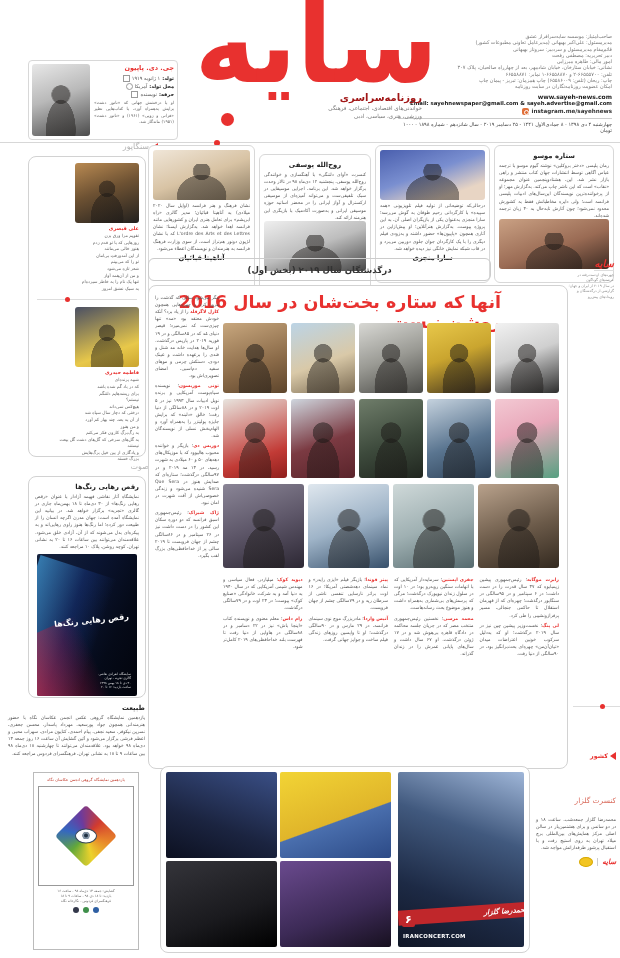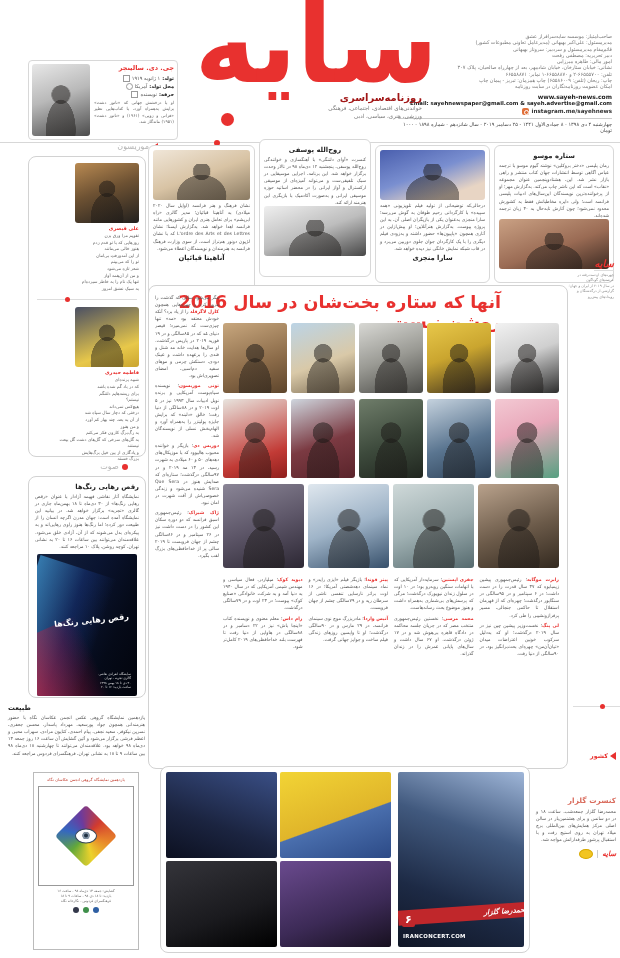--- a/index.html
+++ b/index.html
@@ -46,39 +46,39 @@
   .ph{border-radius:3px;position:relative;overflow:hidden;}
   .ph::after{content:"";position:absolute;left:50%;bottom:-10%;width:78%;height:82%;transform:translateX(-50%);
     background:radial-gradient(circle at 50% 18%, rgba(25,22,20,.50) 0 17%, rgba(0,0,0,0) 18%),
                radial-gradient(ellipse at 50% 78%, rgba(25,22,20,.45) 0 46%, rgba(0,0,0,0) 47%);}
 
   
   .sb-label{font-size:8px;color:#b3b3b3;display:flex;direction:ltr;justify-content:flex-end;align-items:center;gap:3px;}
   .flag{width:0;height:0;border-top:4px solid transparent;border-bottom:4px solid transparent;border-right:6px solid #e8312f;display:inline-block;}
   .fdot{width:6px;height:6px;border-radius:50%;background:#e8312f;display:inline-block;}
   .sb1{left:70px;top:142px;width:88px;}
-  .sb2{left:70px;top:462px;width:88px;justify-content:center;}
+  .sb2{left:70px;top:462px;width:88px;}
   .box-poets{left:28px;top:156px;width:118px;height:301px;padding:6px;}
   .p-photo{width:64px;height:60px;margin-left:auto;margin-right:0;}
   .p-name{font-size:5px;color:#e8312f;font-weight:bold;margin:2px 0;text-align:right;}
   .p-poem{font-size:4.4px;line-height:6.6px;color:#666;text-align:right;}
   .pdiv{height:1px;background:#ddd;position:relative;margin:7px 2px;}
   .pdiv::after{content:"";position:absolute;left:28%;top:-2.5px;width:5px;height:5px;background:#e8312f;border-radius:50%;}
   .box-sout{left:28px;top:476px;width:118px;height:222px;padding:6px;}
   .so-title{font-size:6.8px;font-weight:bold;color:#222;text-align:right;margin-bottom:2px;}
   .so-poster{width:100px;height:142px;margin:4px auto 0;border-radius:2px;position:relative;overflow:hidden;}
   .sp-streak1{position:absolute;left:-20px;top:10px;width:80px;height:140px;transform:rotate(18deg);
     background:linear-gradient(90deg,rgba(64,150,210,.75),rgba(30,70,160,.35) 60%,transparent);}
   .sp-streak2{position:absolute;left:-10px;bottom:-20px;width:70px;height:90px;transform:rotate(-24deg);
     background:linear-gradient(90deg,rgba(210,40,70,.7),rgba(150,20,60,.3) 70%,transparent);}
   .sp-title{position:absolute;right:8px;top:62px;color:#fff;font-size:8px;font-weight:bold;transform:rotate(-6deg);}
   .sp-cap{position:absolute;right:6px;bottom:6px;color:rgba(255,255,255,.85);font-size:3.2px;line-height:4.6px;text-align:right;}
   .pdiv2{left:50px;top:699px;width:95px;}
   .nature{left:8px;top:704px;width:137px;}
-  .n-title{font-size:6.8px;font-weight:bold;color:#222;text-align:left;margin-bottom:2px;}
+  .n-title{font-size:6.8px;font-weight:bold;color:#222;text-align:right;margin-bottom:2px;}
   .expo{left:33px;top:772px;width:106px;height:178px;border:1px solid #bbb;background:#fff;box-sizing:border-box;padding:4px;}
   .e-title{font-size:4px;color:#c0392b;text-align:center;line-height:5.5px;}
   .e-frame{border:1px solid #999;margin-top:3px;height:98px;position:relative;}
   .e-diamond{position:absolute;left:50%;top:50%;width:44px;height:44px;transform:translate(-50%,-50%) rotate(45deg);
     background:conic-gradient(#d23b2f,#e8862a,#ecd22c,#62a83a,#3567c0,#6b3b9e,#d23b2f);border-radius:4px;}
   .e-eye{position:absolute;left:50%;top:50%;width:20px;height:13px;transform:translate(-50%,-50%);
     background:#fff;border-radius:50%;border:1px solid #345;}
   .e-eye::after{content:"";position:absolute;left:50%;top:50%;width:7px;height:7px;transform:translate(-50%,-50%);
     border-radius:50%;background:#234;box-shadow:0 0 0 1.5px #89a inset;}
   .e-cap{font-size:3.4px;color:#666;text-align:center;line-height:5px;margin-top:3px;}
@@ -116,21 +116,21 @@
   .ad-grid{width:228px;display:flex;flex-wrap:wrap;gap:3px;}
   .aph{width:111px;height:86px;border-radius:2px;}
   .gposter{width:126px;height:175px;border-radius:2px;position:relative;overflow:hidden;}
   .gband{position:absolute;left:0;bottom:26px;width:110%;height:15px;background:#c0272b;transform:rotate(-4deg);
     display:flex;align-items:center;justify-content:flex-end;padding:0 8px;box-sizing:border-box;}
   .gname{color:#fff;font-size:7px;font-weight:bold;font-style:italic;}
   .gsite{position:absolute;left:5px;bottom:8px;color:#fff;font-size:5.4px;font-weight:bold;letter-spacing:.3px;}
   .gnum{position:absolute;left:4px;bottom:20px;color:#fff;background:#c0272b;font-size:11px;font-weight:bold;
     padding:1px 3px;border-radius:2px;}
   .golzar-col{left:536px;top:796px;width:80px;text-align:right;}
-  .g-title{font-size:7.4px;font-weight:bold;color:#d96b5c;margin-bottom:3px;}
+  .g-title{font-size:7.4px;font-weight:normal;color:#d96b5c;margin-bottom:11px;}
   .g-logos{display:flex;direction:ltr;justify-content:flex-end;align-items:center;gap:4px;margin-top:5px;}
   .g-script{font-size:7px;font-style:italic;font-weight:bold;color:#e8312f;border-left:1px solid #ccc;padding-left:4px;}
   .g-oval{width:12px;height:8px;border-radius:50%;background:#f2c522;display:inline-block;border:1px solid #d8a900;}
 </style>
 </head>
 <body>
 
 <div class="page">
 
   <div class="abs masthead">
@@ -156,21 +156,21 @@
   <div class="abs logo-dot"></div>
   <div class="abs tagline">
     <div class="tl1">روزنامه‌سراسری</div>
     <div class="tl2">خواندنی‌های اقتصادی، اجتماعی، فرهنگی</div>
     <div class="tl2">ورزشی، هنری، سیاسی، ادبی</div>
   </div>
 
   <div class="abs salinger">
     <div class="s-photo ph" style="background:linear-gradient(160deg,#e8e8e8,#b9b9b9 45%,#4c4c4c)"></div>
     <div class="s-body">
-      <div class="s-name">جی. دی. سالینجر</div>
+      <div class="s-name">جی. دی. پاپیون</div>
       <div class="s-row">
         <b>تولد:</b>
         <span>۱ ژانویه ۱۹۱۹</span>
         <span class="mi"></span>
       </div>
       <div class="s-row">
         <b>محل تولد:</b>
         <span>آمریکا</span>
         <span class="mi c"></span>
       </div>
@@ -180,21 +180,21 @@
         <span class="mi"></span>
       </div>
       <div class="s-bio">او با درخشش جهانی که «ناتور دشت» برایش به‌همراه آورد، با کتاب‌هایی نظیر «فرانی و زویی» (۱۹۶۱) و «ناتور دشت» (۱۹۵۱) ماندگار شد.</div>
     </div>
   </div>
 
   <div class="abs hline"></div>
   <div class="abs hdot"></div>
 
   <div class="abs sb-label sb1">
-    <span>موریسون</span>
+    <span>سنگاپور</span>
     <span class="flag"></span>
   </div>
 
   <div class="abs bx box-poets">
     <div class="p-photo ph" style="background:linear-gradient(160deg,#b98a52,#6e5233 45%,#22201e)"></div>
     <div class="p-name">علی قیصری</div>
     <div class="p-poem pre">تقویم مرا ورق بزن
 روزهایی که با تو قدم زدم
 هنوز خالی می‌مانند
 از این آمدورفتِ بی‌امان
@@ -266,38 +266,39 @@
   <div class="abs card" style="left:494px;top:145px;width:120px;height:138px;">
     <div class="c-name">ستاره موسو</div>
     <div class="tiny">رمان پلیسی «دختر بروکلین» نوشته گیوم موسو با ترجمه عباس آگاهی توسط انتشارات جهان کتاب منتشر و راهی بازار نشر شد. این، هشتادوپنجمین عنوان مجموعه «نقاب» است که این ناشر چاپ می‌کند. به‌گزارش مهر؛ او از پرخواننده‌ترین نویسندگان این‌سال‌های ادبیات پلیسی فرانسه است؛ ولی دایره مخاطبانش فقط به کشورش محدود نمی‌شود؛ چون آثارش تابه‌حال به ۴۰ زبان ترجمه شده‌اند.</div>
     <div class="c-photo ph" style="background:linear-gradient(160deg,#caa184,#9a6b54 55%,#3c2a22)"></div>
   </div>
   <div class="abs card" style="left:375px;top:145px;width:115px;height:138px;">
     <div class="c-photo ph" style="background:linear-gradient(160deg,#4a5fae,#7a8fd0 45%,#e8d5c4 80%)"></div>
     <div class="tiny">درحالی‌که توضیحاتی از تولید فیلم تلویزیونی «همه سپیده» با کارگردانی رحیم طوفان به گوش می‌رسد؛ سارا منجزی به‌عنوان یکی از بازیگران اصلی آن، به این پروژه پیوست. به‌گزارش هنرآنلاین؛ او پیش‌ازاین در آثاری همچون «پاپیون‌ها» حضور داشته و به‌زودی فیلم دیگری را با یک کارگردان جوان جلوی دوربین می‌برد و در قاب شبکه نمایش خانگی نیز دیده خواهد شد.</div>
     <div class="c-name">سارا منجزی</div>
   </div>
-  <div class="abs card" style="left:259px;top:139px;width:112px;height:138px;">
+  <div class="abs card" style="left:259px;top:154px;width:112px;height:138px;">
     <div class="c-name">روح‌الله یوسفی</div>
     <div class="tiny">کنسرت «آوای دلتنگی» با آهنگسازی و خوانندگی روح‌الله یوسفی، پنجشنبه ۱۲ دی‌ماه ۹۸ در تالار وحدت برگزار خواهد شد. این برنامه، اجرایی موسیقایی در سبک تلفیقی‌ست و می‌تواند آمیزه‌ای از موسیقی ارکسترال و آواز ایرانی را در محضر اساتید حوزه موسیقی ایرانی و به‌صورت آکادمیک با بازیگری این هنرمند ارائه کند.</div>
     <div class="c-photo ph" style="background:linear-gradient(160deg,#efefef,#bdbdbd 50%,#474747)"></div>
   </div>
   <div class="abs card" style="left:148px;top:145px;width:107px;height:156px;">
     <div class="c-photo ph" style="background:linear-gradient(160deg,#f0e6d8,#d8c3a4 50%,#8a7a62)"></div>
     <div class="tiny">نشان فرهنگ و هنر فرانسه (اوایل سال ۲۰۲۰ میلادی) به آناهیتا قبائیان؛ مدیر گالری «راه ابریشم» برای تعامل هنری ایران و کشورهایی مانند فرانسه اهدا خواهد شد. به‌گزارش ایسنا؛ نشان L'ordre des Arts et des Lettres که با نشان لژیون دونور هم‌تراز است، از سوی وزارت فرهنگ فرانسه به هنرمندان و نویسندگان اعطاء می‌شود.</div>
     <div class="c-name">آناهیتا قبائیان</div>
   </div>
 
   <div class="abs note">
     <span class="note-script">سایه</span>
     <div class="note-lines pre">چهره‌های ازدست‌رفته در عرصه‌های گوناگون
 در سال ۲۰۱۹ از ایران و جهان؛
 گزارشی از درگذشتگان و رویدادهای پیش‌رو</div>
   </div>
 
+  <div class="abs kicker">درگذشتگان سال ۲۰۱۹ (بخش اول)</div>
 
   <div class="abs bx main-box">
     <div class="headline">آنها که ستاره بخت‌شان در سال 2016 روشن نیست</div>
 
     <div class="rcol tiny">
       <p><span>مگر می‌شود سالی که گذشت را مرور کرد و چهره‌هایی همچون </span><span class="rn">کارل لاگرفلد</span><span> را از یاد برد؟ آنکه خودش معتقد بود «مد» تنها چیزی‌ست که نمی‌میرد؛ قیصر دنیای مُد که در ۸۵سالگی و در ۱۹ فوریه ۲۰۱۹ در پاریس درگذشت. او سال‌ها هدایت خانه مد شنل و فندی را برعهده داشت و عینک دودی، دستکش چرمی و موهای سفید دم‌اسبی، امضای تصویری‌اش بود.</span></p>
       <p><span class="rn">تونی موریسون</span><span>؛ نویسنده سیاه‌پوست آمریکایی و برنده نوبل ادبیات سال ۱۹۹۳ نیز در ۵ اوت ۲۰۱۹ و در ۸۸سالگی از دنیا رفت؛ خالق «دلبند» که برایش جایزه پولیتزر را به‌همراه آورد و الهام‌بخش نسلی از نویسندگان شد.</span></p>
       <p><span class="rn">دوریس دی</span><span>؛ بازیگر و خواننده محبوب هالیوود که با موزیکال‌های دهه‌های ۵۰ و ۶۰ میلادی به شهرت رسید، در ۱۳ مه ۲۰۱۹ و در ۹۷سالگی درگذشت؛ ستاره‌ای که صدایش هنوز در Que Sera Sera شنیده می‌شود و زندگی خصوصی‌اش از آفت شهرت در امان نبود.</span></p>
       <p><span class="rn">ژاک شیراک</span><span>؛ رئیس‌جمهوری اسبق فرانسه که دو دوره سکان این کشور را در دست داشت نیز در ۲۶ سپتامبر و در ۸۶سالگی چشم از جهان فروبست تا ۲۰۱۹ سالی پر از خداحافظی‌های بزرگ لقب بگیرد.</span></p>
     </div>

